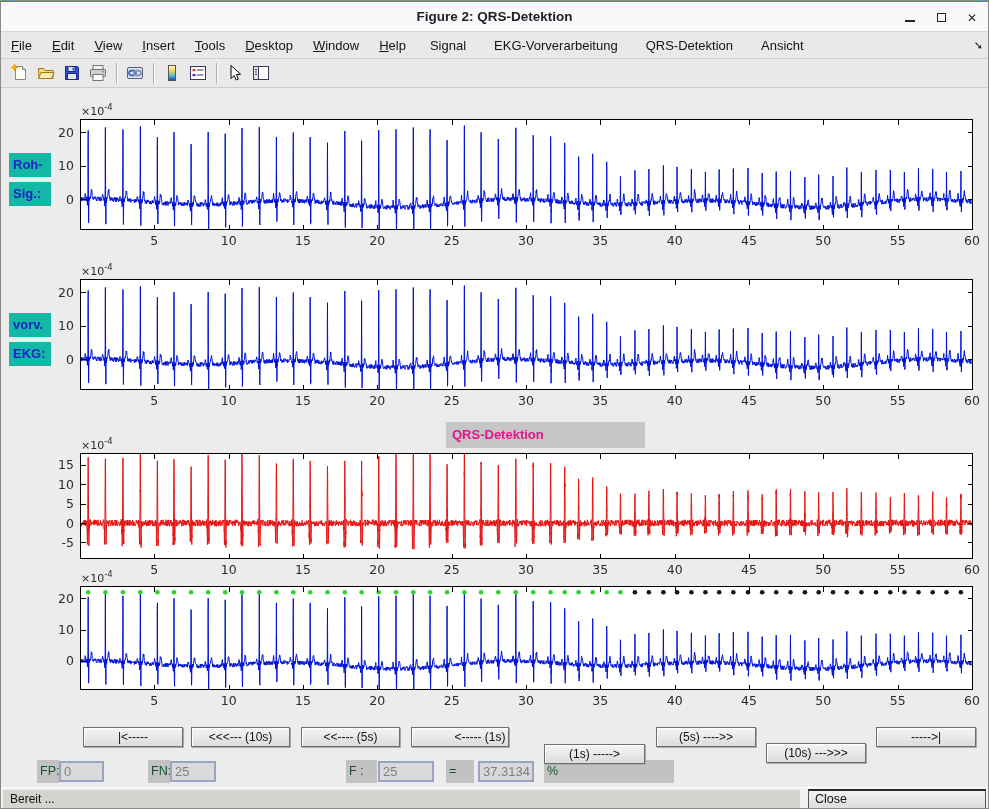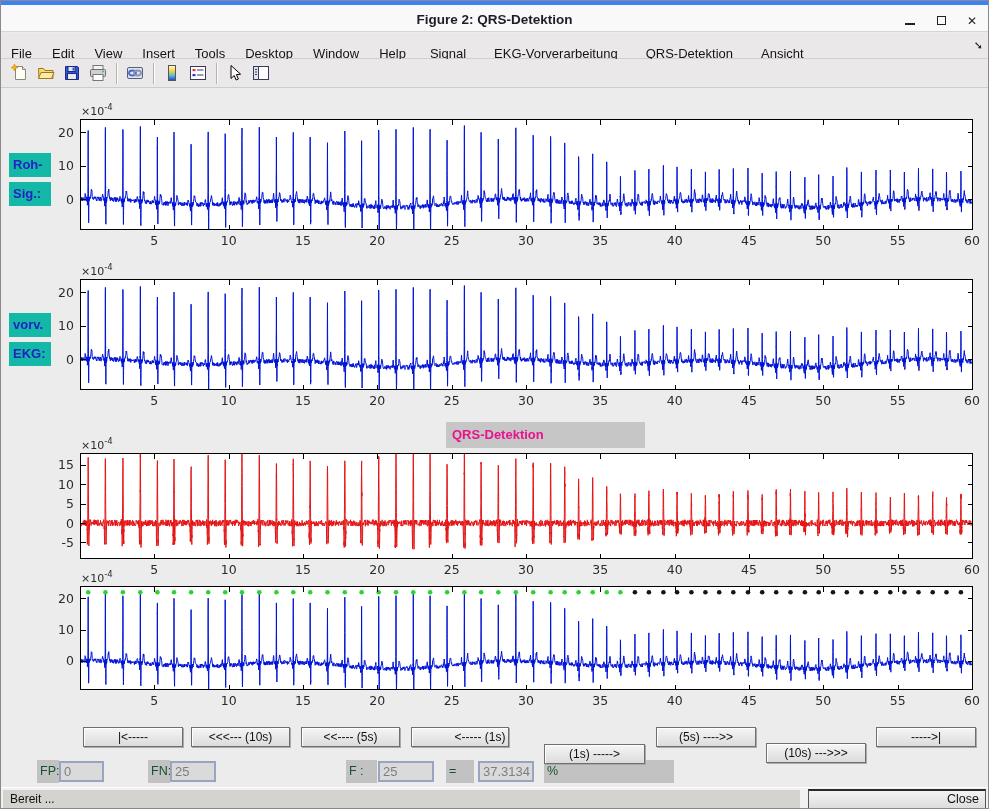--- a/index.html
+++ b/index.html
@@ -1,31 +1,31 @@
 <!DOCTYPE html>
 <html><head>
 <meta charset="utf-8">
 <style>
   html,body{margin:0;padding:0;background:#6b6b6b;}
   #window{position:relative;width:989px;height:809px;background:#ececec;
     font-family:"Liberation Sans",sans-serif;overflow:hidden;
     border:1px solid #8a8a8a;box-sizing:border-box;}
   
   .titlebar{position:absolute;left:0;top:0;width:100%;height:31px;background:#f9f9f9;
-    border-top:4px solid #3b82f6;border-bottom:1px solid #d6d6d6;box-sizing:border-box;}
+    border-top:1px solid #3b82f6;border-bottom:1px solid #d6d6d6;box-sizing:border-box;}
   .title{position:absolute;left:0;width:100%;text-align:center;line-height:29px;
     font-weight:bold;font-size:13.5px;color:#1d1d28;}
   .winbtn{position:absolute;top:6px;width:20px;height:19px;display:flex;align-items:center;
     justify-content:center;cursor:pointer;color:#222;font-size:12px;}
   .g-min{display:inline-block;width:10px;height:7px;border-bottom:2px solid #222;}
   .g-max{display:inline-block;width:9px;height:9px;border:1.5px solid #222;box-sizing:border-box;}
   
   .menubar{position:absolute;left:0;top:32px;width:100%;height:25px;background:#eae8e8;
     border-bottom:1px solid #d2cfcf;font-size:13px;color:#141414;white-space:nowrap;}
-  .menu-item{display:inline-block;padding:8px 10px;line-height:25px;cursor:default;}
+  .menu-item{display:inline-block;padding:0 10px;line-height:25px;cursor:default;}
   .menu-item.wide{padding:0 14px;}
   .menu-arrow{position:absolute;right:5px;top:0;line-height:25px;font-size:11px;color:#222;cursor:pointer;}
   
   .toolbar{position:absolute;left:0;top:58px;width:100%;height:29px;background:#eae8e8;
     border-bottom:1px solid #cfcccc;display:flex;align-items:center;padding-left:6px;box-sizing:border-box;}
   .tbtn{width:25px;height:25px;display:flex;align-items:center;justify-content:center;
     margin-right:1px;cursor:pointer;}
   .tsep{width:1px;height:21px;background:#b3b0b0;box-shadow:1px 0 0 #fdfdfd;margin:0 5px;}
   
   #plots-svg{position:absolute;left:0;top:88px;}
@@ -45,21 +45,21 @@
     color:#14532d;line-height:23px;padding-left:3px;box-sizing:border-box;}
   .fieldinput{position:absolute;top:760px;height:21px;background:#dadada;border:2px solid #99a3c2;
     font-family:inherit;font-size:13px;color:#7e7e7e;padding:0 0 0 3px;box-sizing:border-box;}
   
   .statusbar{position:absolute;left:0;top:786px;width:100%;height:23px;background:#f1f1f1;
     border-top:1px solid #ffffff;}
   .status-msg{position:absolute;left:2px;top:2px;width:797px;height:25px;background:#d5d3cf;
     font-size:12px;line-height:18px;padding-left:7px;box-sizing:border-box;color:#111;}
   .close-btn{position:absolute;left:807px;top:1px;width:178px;height:20px;
     background:linear-gradient(#f3f3f3,#dddddd);border:1px solid #555;border-top:2px solid #2a2a2a;
-    font-family:inherit;font-size:12.5px;color:#111;text-align:right;line-height:15px;
+    font-family:inherit;font-size:12.5px;color:#111;text-align:left;line-height:15px;
     cursor:pointer;box-sizing:border-box;}
 </style>
 </head>
 <body>
 
 <div id="window">
 
   <div class="titlebar">
     <div class="title">Figure 2: QRS-Detektion</div>
     <div class="winbtn" style="right:68px">

